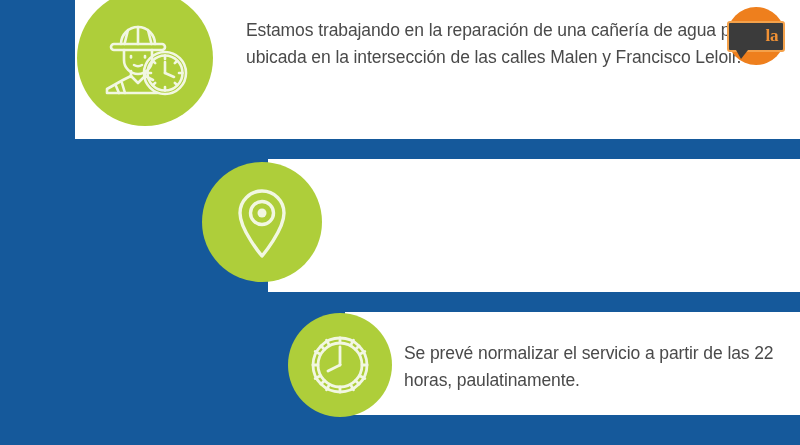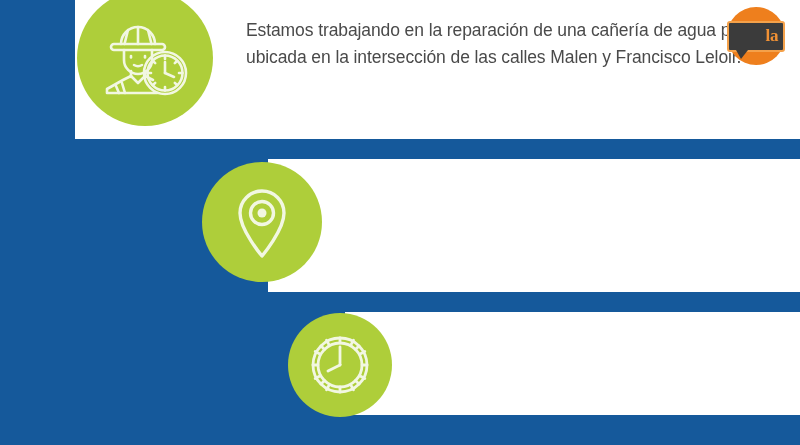--- a/index.html
+++ b/index.html
@@ -201,20 +201,21 @@
         <path d="M56.8 45.5 L52.6 43.2"></path>
         <path d="M18.5 56.8 L20.8 52.6"></path>
         <path d="M45.5 56.8 L43.2 52.6"></path>
 
         <path d="M32 32 L32 14"></path>
         <path d="M32 32 L20 38"></path>
       </svg>
     </span>
   </div>
 
+  <div class="panel-text text-3">Se prevé normalizar el servicio a partir de las 22 horas, paulatinamente.</div>
 
   <div class="logo-badge">
     <div class="logo-bubble">
       <span class="logo-bubble-text">la</span>
     </div>
   </div>
 
 </div>
 
 </body></html>

